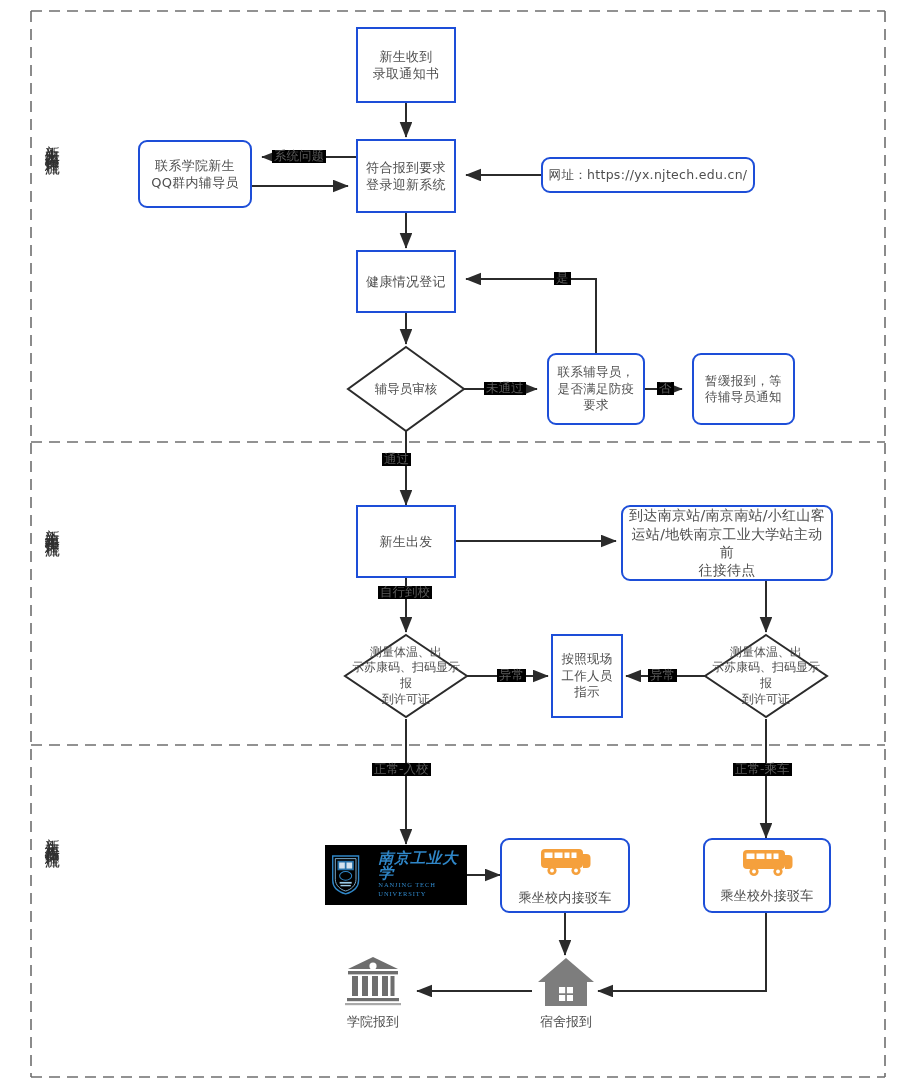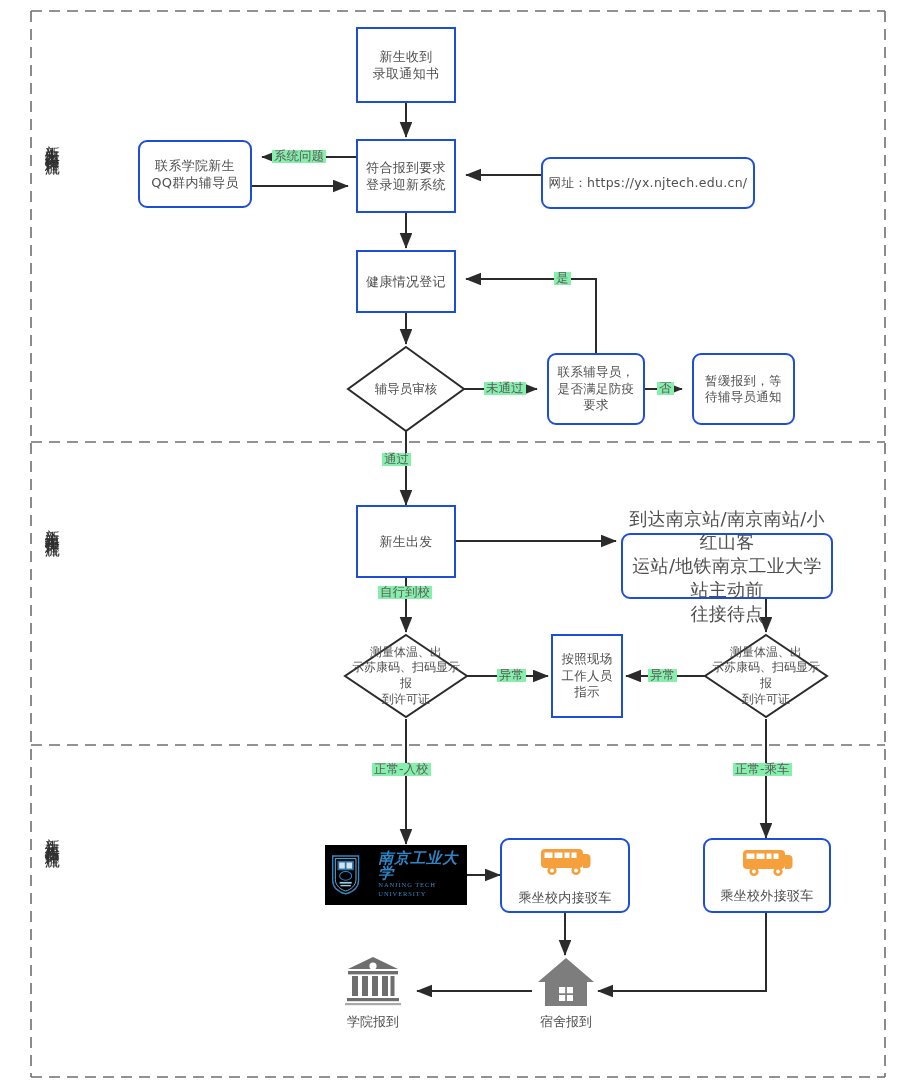--- a/index.html
+++ b/index.html
@@ -25,21 +25,21 @@
   
   .diamond{position:absolute;box-sizing:border-box;}
   .diamond .dtxt{
     position:absolute;inset:0;display:flex;align-items:center;justify-content:center;
     text-align:center;font-size:12.5px;color:#4f4f4f;line-height:1.3;
     white-space:pre-line;padding:0 6px;box-sizing:border-box;
   }
 
   
   .elabel{
-    position:absolute;font-size:12.5px;color:#5a5a5a;background:#86efac;
+    position:absolute;font-size:12.5px;color:#5a5a5a;background:#000000;
     padding:0 2px;white-space:nowrap;line-height:1;
   }
 
   
   .lane-label{
     position:absolute;
     font-size:15px;color:#2f2f2f;letter-spacing:2px;
     writing-mode:vertical-rl;text-orientation:upright;
     line-height:1.35;white-space:nowrap;
   }
@@ -142,21 +142,21 @@
   <div class="node" style="left:356px;top:139px;width:100px;height:74px;">
     <span class="txt">符合报到要求
 登录迎新系统</span>
   </div>
 
   <div class="node round" style="left:138px;top:140px;width:114px;height:68px;">
     <span class="txt">联系学院新生
 QQ群内辅导员</span>
   </div>
 
-  <div class="node round" style="left:541px;top:157px;width:214px;height:52px;font-size:12.5px;">
+  <div class="node round" style="left:541px;top:157px;width:214px;height:36px;font-size:12.5px;">
     <span class="txt">网址：https://yx.njtech.edu.cn/</span>
   </div>
 
   <div class="node" style="left:356px;top:250px;width:100px;height:63px;">
     <span class="txt">健康情况登记</span>
   </div>
 
   <div class="diamond" style="left:348px;top:347px;width:116px;height:84px;">
     <div class="dtxt">辅导员审核</div>
   </div>
@@ -175,21 +175,21 @@
   <div class="elabel" style="left:272px;top:150px;">系统问题</div>
   <div class="elabel" style="left:554px;top:272px;">是</div>
   <div class="elabel" style="left:484px;top:382px;">未通过</div>
   <div class="elabel" style="left:657px;top:382px;">否</div>
   <div class="elabel" style="left:382px;top:453px;">通过</div>
 
   <div class="node" style="left:356px;top:505px;width:100px;height:73px;">
     <span class="txt">新生出发</span>
   </div>
 
-  <div class="node round" style="left:621px;top:505px;width:212px;height:66px;font-size:18px;margin-top:28px;">
+  <div class="node round" style="left:621px;top:505px;width:212px;height:76px;font-size:14px;">
     <span class="txt">到达南京站/南京南站/小红山客
 运站/地铁南京工业大学站主动前
 往接待点</span>
   </div>
 
   <div class="diamond" style="left:345px;top:635px;width:122px;height:82px;">
     <div class="dtxt" style="font-size:12px;">测量体温、出
 示苏康码、扫码显示报
 到许可证</div>
   </div>

